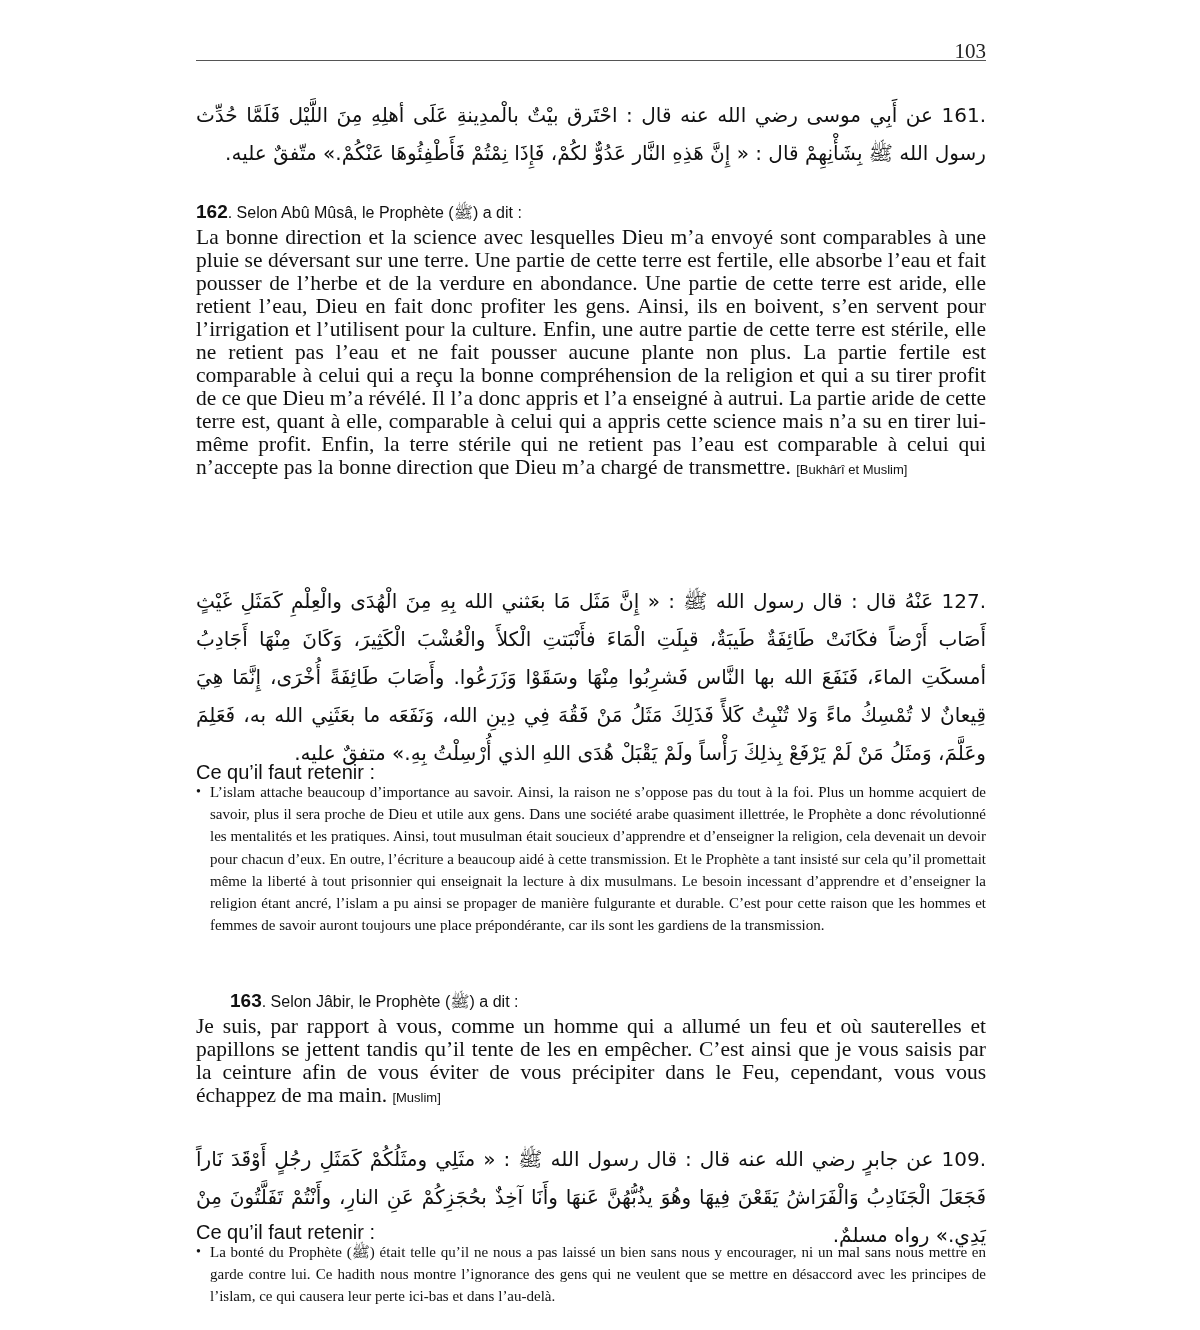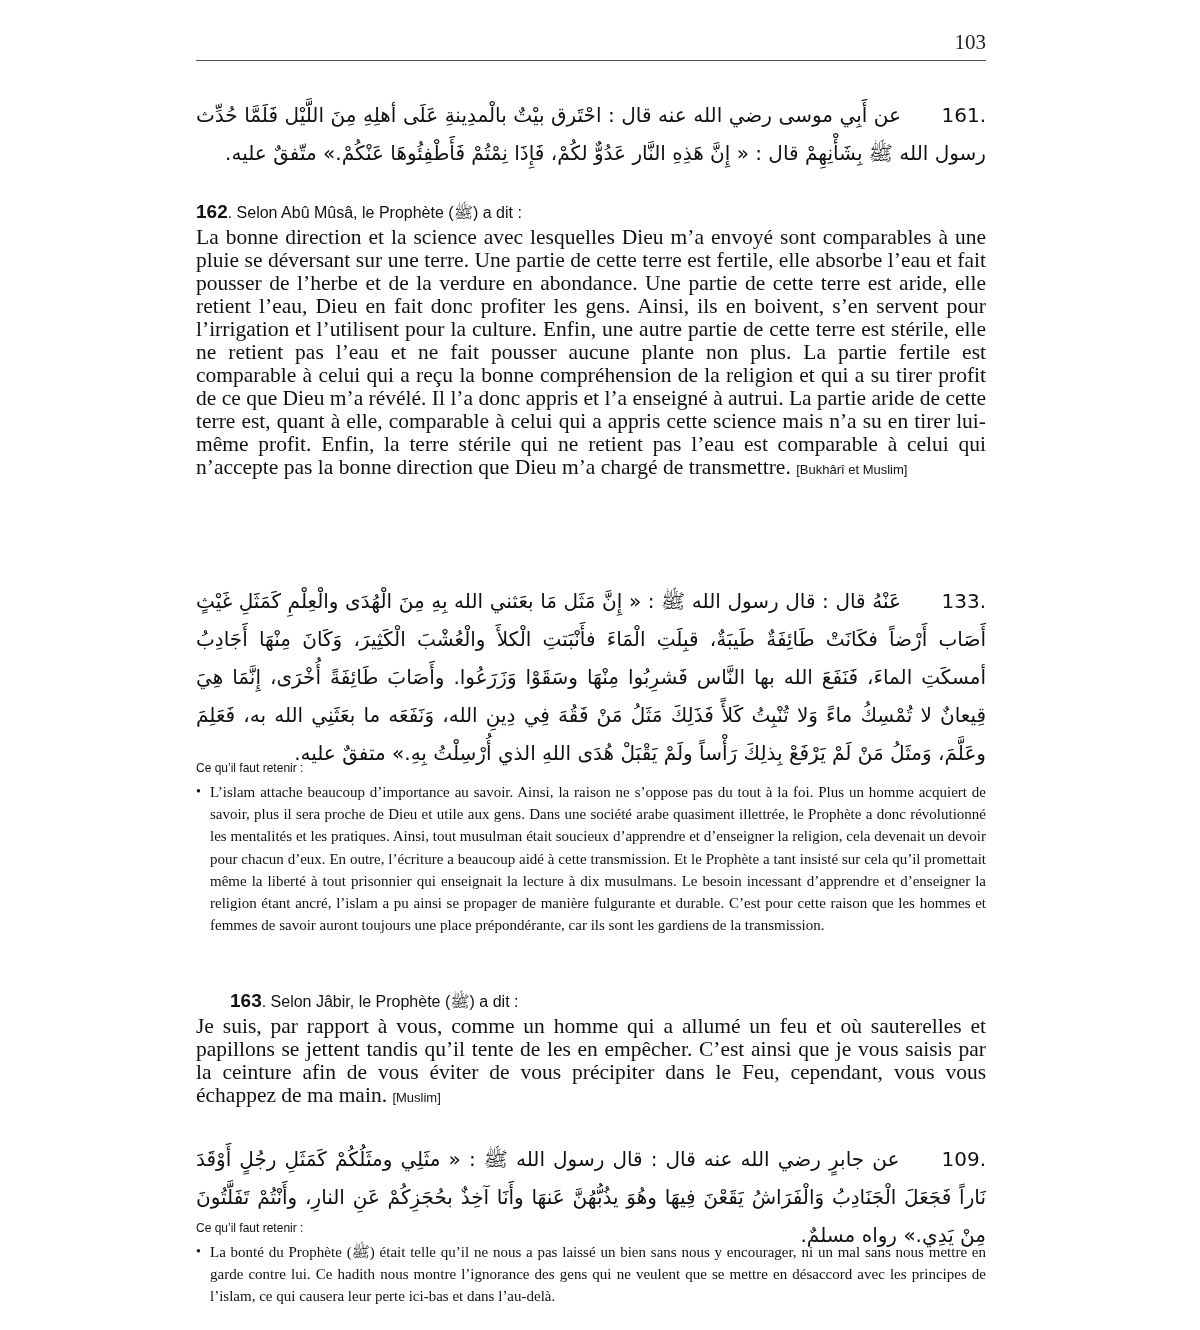--- a/index.html
+++ b/index.html
@@ -32,21 +32,21 @@
       left: 0;
       top: 2px;
       font-family: "Liberation Serif", "DejaVu Serif", serif;
       font-style: italic;
       font-size: 21px;
       color: #222;
     }
     .page-number {
       position: absolute;
       right: 0;
-      top: 2px;
+      top: 11px;
       font-family: "Liberation Serif", "DejaVu Serif", serif;
       font-size: 21px;
       color: #222;
     }
     .header-rule {
       position: absolute;
       left: 0;
       top: 32px;
       width: 790px;
       border-top: 1.5px solid #555;
@@ -60,21 +60,20 @@
       text-align: justify;
       text-align-last: right;
       font-family: "DejaVu Sans", sans-serif;
       font-size: 20px;
       line-height: 38px;
       color: #111;
     }
     .arabic .num {
       direction: ltr;
       unicode-bidi: embed;
-      margin-left: 34px;
     }
 
     .hadith-heading {
       position: absolute;
       left: 0;
       font-family: "Liberation Sans", "DejaVu Sans", sans-serif;
       font-size: 16px;
       color: #111;
     }
     .hadith-heading .hnum {
@@ -93,21 +92,21 @@
     }
     .source {
       font-family: "Liberation Sans", "DejaVu Sans", sans-serif;
       font-size: 13px;
     }
 
     .retain-label {
       position: absolute;
       left: 0;
       font-family: "Liberation Sans", "DejaVu Sans", sans-serif;
-      font-size: 12px;
+      font-size: 20px;
       color: #111;
     }
     .retain-body {
       position: absolute;
       left: 0;
       width: 790px;
       font-family: "Liberation Serif", "DejaVu Serif", serif;
       font-size: 15px;
       line-height: 22.2px;
       text-align: justify;
@@ -139,21 +138,21 @@
   </div>
 
   <div class="hadith-heading" style="top:201px;text-align:center;">
     <span class="hnum">162</span><span>. Selon Abû Mûsâ, le Prophète (ﷺ) a dit :</span>
   </div>
   <div class="translation" style="top:226px;">
     <span>La bonne direction et la science avec lesquelles Dieu m’a envoyé sont comparables à une pluie se déversant sur une terre. Une partie de cette terre est fertile, elle absorbe l’eau et fait pousser de l’herbe et de la verdure en abondance. Une partie de cette terre est aride, elle retient l’eau, Dieu en fait donc profiter les gens. Ainsi, ils en boivent, s’en servent pour l’irrigation et l’utilisent pour la culture. Enfin, une autre partie de cette terre est stérile, elle ne retient pas l’eau et ne fait pousser aucune plante non plus. La partie fertile est comparable à celui qui a reçu la bonne compréhension de la religion et qui a su tirer profit de ce que Dieu m’a révélé. Il l’a donc appris et l’a enseigné à autrui. La partie aride de cette terre est, quant à elle, comparable à celui qui a appris cette science mais n’a su en tirer lui-même profit. Enfin, la terre stérile qui ne retient pas l’eau est comparable à celui qui n’accepte pas la bonne direction que Dieu m’a chargé de transmettre.</span>
     <span class="source">[Bukhârî et Muslim]</span>
   </div>
   <div class="arabic" style="top:582px;">
-    <span class="num">133.</span>
+    <span class="num">127.</span>
     <span>عَنْهُ قال : قال رسول الله ﷺ : « إِنَّ مَثَل مَا بعَثني الله بِهِ مِنَ الْهُدَى والْعِلْمِ كَمَثَلِ غَيْثٍ أَصَاب أَرْضاً فكَانَتْ طَائِفَةٌ طَيبَةٌ، قبِلَتِ الْمَاءَ فأَنْبَتتِ الْكلأَ والْعُشْبَ الْكَثِيرَ، وَكَانَ مِنْهَا أَجَادِبُ أمسكَتِ الماءَ، فَنَفَعَ الله بها النَّاس فَشرِبُوا مِنْهَا وسَقَوْا وَزَرَعُوا. وأَصَابَ طَائِفَةً أُخْرَى، إِنَّمَا هِيَ قِيعانٌ لا تُمْسِكُ ماءً وَلا تُنْبِتُ كَلأً فَذَلِكَ مَثَلُ مَنْ فَقُهَ فِي دِينِ الله، وَنَفَعَه ما بعَثَنِي الله به، فَعَلِمَ وعَلَّمَ، وَمثَلُ مَنْ لَمْ يَرْفَعْ بِذلِكَ رَأْساً ولَمْ يَقْبَلْ هُدَى اللهِ الذي أُرْسِلْتُ بِهِ.» متفقٌ عليه.</span>
   </div>
   <div class="retain-label" style="top:761px;">Ce qu’il faut retenir :</div>
   <div class="retain-body" style="top:781px;">
     <span class="bullet">•</span>
     <div class="text">L’islam attache beaucoup d’importance au savoir. Ainsi, la raison ne s’oppose pas du tout à la foi. Plus un homme acquiert de savoir, plus il sera proche de Dieu et utile aux gens. Dans une société arabe quasiment illettrée, le Prophète a donc révolutionné les mentalités et les pratiques. Ainsi, tout musulman était soucieux d’apprendre et d’enseigner la religion, cela devenait un devoir pour chacun d’eux. En outre, l’écriture a beaucoup aidé à cette transmission. Et le Prophète a tant insisté sur cela qu’il promettait même la liberté à tout prisonnier qui enseignait la lecture à dix musulmans. Le besoin incessant d’apprendre et d’enseigner la religion étant ancré, l’islam a pu ainsi se propager de manière fulgurante et durable. C’est pour cette raison que les hommes et femmes de savoir auront toujours une place prépondérante, car ils sont les gardiens de la transmission.</div>
   </div>
 
   <div class="hadith-heading" style="top:990px;margin-left:34px;">
     <span class="hnum">163</span><span>. Selon Jâbir, le Prophète (ﷺ) a dit :</span>

